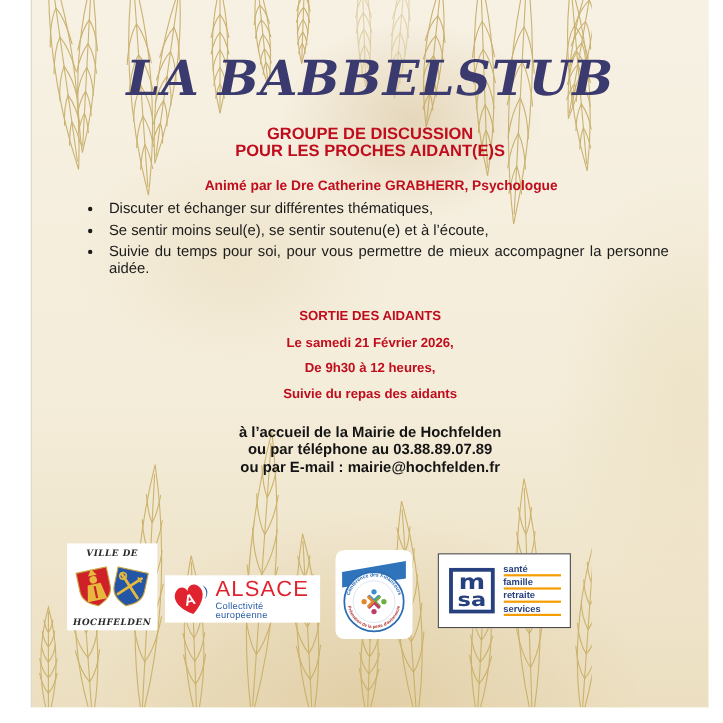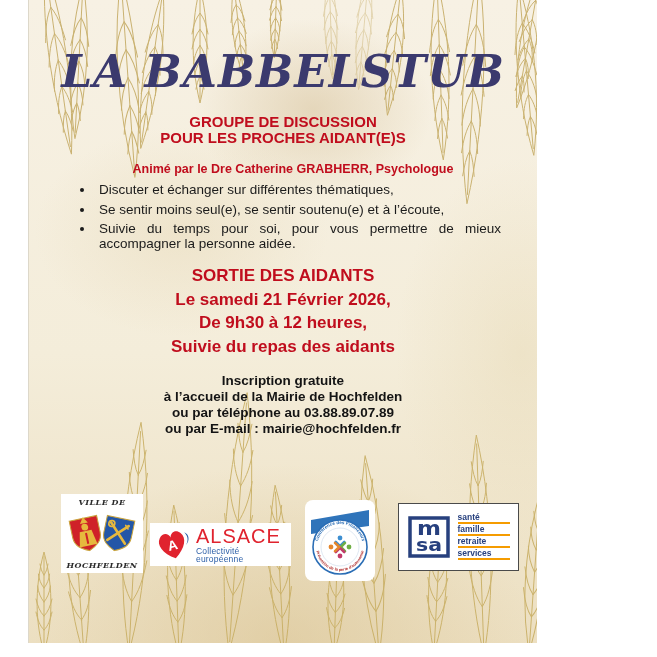--- a/index.html
+++ b/index.html
@@ -1,19 +1,19 @@
 <!DOCTYPE html>
 <html><head>
 <meta charset="utf-8">
 <style>
   * { margin:0; padding:0; box-sizing:border-box; }
   html,body { width:657px; height:657px; background:#ffffff; overflow:hidden;
               font-family:"Liberation Sans", sans-serif; }
   .flyer {
-    position:absolute; left:28px; top:0; width:509px; height:643px;
+    position:absolute; left:28px; top:0; width:616px; height:643px;
     overflow:hidden;
     border-left:1px solid #ddd8ca;
     background-color:#f4eedd;
     background-image:
       radial-gradient(ellipse 170px 130px at 56% 17%, rgba(203,177,130,0.40), transparent 70%),
       radial-gradient(ellipse 210px 150px at 30% 36%, rgba(222,203,160,0.30), transparent 70%),
       radial-gradient(ellipse 320px 230px at 50% 100%, rgba(214,190,138,0.50), transparent 78%),
       radial-gradient(ellipse 180px 280px at 97% 55%, rgba(226,209,166,0.35), transparent 70%),
       linear-gradient(180deg, #f7f1e4 0%, #f4edda 55%, #ecdfc1 100%);
   }
@@ -24,22 +24,22 @@
            font-family:"DejaVu Serif", serif; font-style:italic; font-weight:bold;
            font-size:44px; letter-spacing:1px; color:#3b3a6e; line-height:1.1; }
   .subtitle { margin-top:18px; text-align:center; color:#c00d1d; font-weight:bold;
               font-size:15px; line-height:16px; }
   .facilitator { margin-top:16px; text-align:center; color:#c00d1d; font-weight:bold;
                  font-size:12.5px;margin-left:20px; }
   .intro { margin:9px 30px 0 34px; font-size:13.8px; line-height:15px; color:#1b1b1b; }
   ul.points { margin:7px 36px 0 0; padding-left:66px; color:#1b1b1b; }
   ul.points li { font-size:13.5px; line-height:14.5px; margin-bottom:5px; padding-left:4px; }
   ul.points li:nth-child(3) { text-align:justify; }
-  .event { margin-top:13px; text-align:center; color:#c00d1d; font-weight:bold;
-           font-size:17px; line-height:23.5px; }
+  .event { margin-top:25px; text-align:center; color:#c00d1d; font-weight:bold;
+           font-size:12px; line-height:23.5px; }
   .registration { margin-top:15px; text-align:center; color:#141414; font-weight:bold;
                   font-size:13.5px; line-height:16px; }
 
   .logo { position:absolute; background:#ffffff; z-index:3; }
   .logo-hochfelden { left:32px; top:494px; width:82px; height:79px;
                      display:flex; flex-direction:column; align-items:center; justify-content:space-between;
                      padding:3px 2px; }
   .crest-label { font-family:"DejaVu Serif", serif; font-style:italic; font-weight:bold;
                  font-size:8px; color:#2a2a2a; letter-spacing:0.5px; }
   .logo-alsace { left:121px; top:523px; width:141px; height:43px;
@@ -125,21 +125,20 @@
     </ul>
 
     <div class="event">
       <div>SORTIE DES AIDANTS</div>
       <div>Le samedi 21 Février 2026,</div>
       <div>De 9h30 à 12 heures,</div>
       <div>Suivie du repas des aidants</div>
     </div>
 
     <div class="registration">
-      <div>Inscription gratuite</div>
       <div>à l’accueil de la Mairie de Hochfelden</div>
       <div>ou par téléphone au 03.88.89.07.89</div>
       <div>ou par E-mail : mairie@hochfelden.fr</div>
     </div>
   </div>
 
   <div class="logo logo-hochfelden">
     <div class="crest-label">VILLE DE</div>
     <svg width="76" height="46" viewBox="0 0 76 46">
       <g transform="translate(22,22) rotate(-12)">

